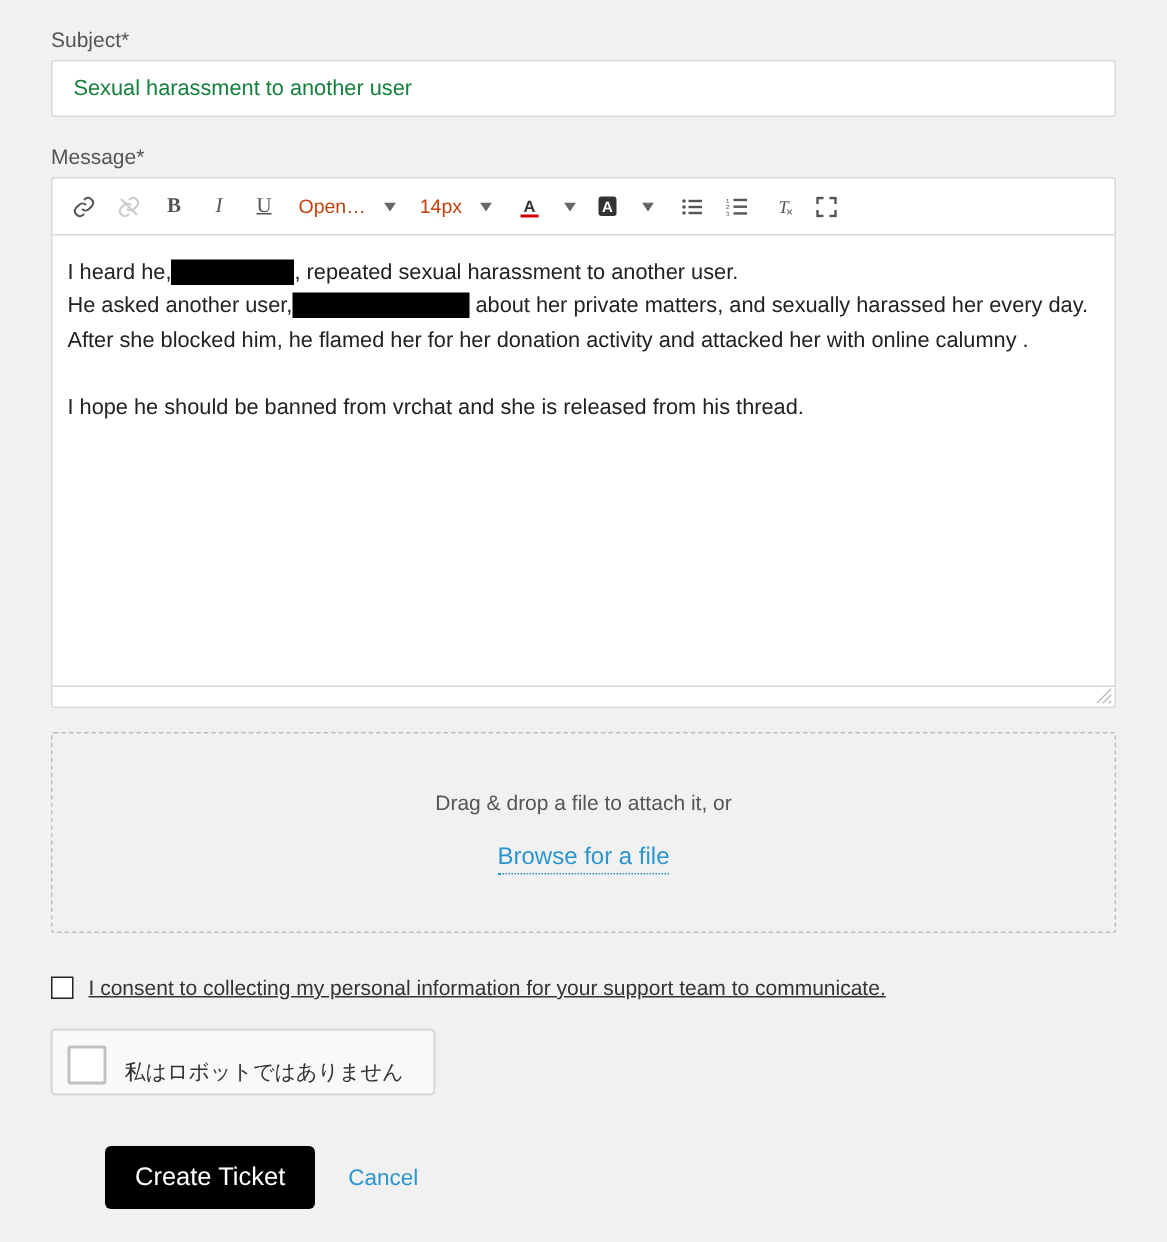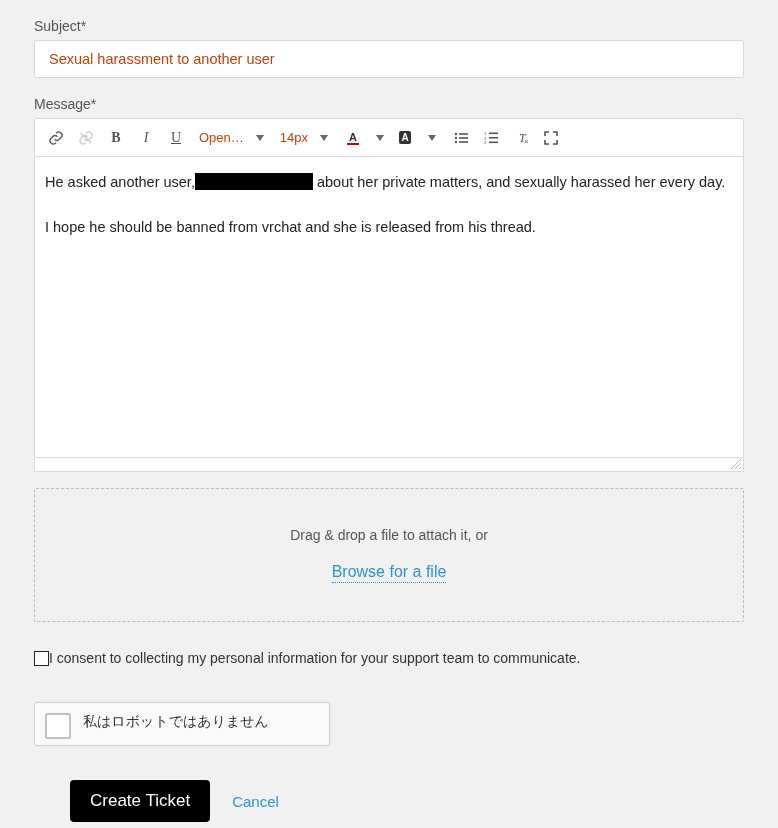--- a/index.html
+++ b/index.html
@@ -18,21 +18,21 @@
     margin-bottom: 6px;
     margin-top: 18px;
   }
   .text-input {
     width: 100%;
     background: #fff;
     border: 1px solid #d8d8d8;
     border-radius: 2px;
     padding: 10px 14px;
     font-size: 14.5px;
-    color: #c2410c;
+    color: #15803d;
   }
   .editor-box {
     background: #fff;
     border: 1px solid #d8d8d8;
     border-radius: 2px 2px 0 0;
   }
   .editor-toolbar {
     height: 38px;
     border-bottom: 1px solid #d8d8d8;
     display: flex;
@@ -108,40 +108,42 @@
     color: #2c95cf;
     font-size: 16px;
     border-bottom: 1px dotted #2c95cf;
     padding-bottom: 1px;
     cursor: pointer;
   }
   .consent-row {
     margin-top: 28px;
     display: flex;
     align-items: center;
+    gap: 10px;
     color: #333;
     font-size: 14px;
+    text-decoration: underline;
   }
   .consent-row .cb {
     width: 15px;
     height: 15px;
     border: 1px solid #222;
     background: #fff;
     display: inline-block;
   }
   .recaptcha {
-    margin-top: 36px;
-    width: 296px;
+    margin-top: 20px;
+    width: 256px;
     background: #f9f9f9;
     border: 1px solid #d3d3d3;
     border-radius: 3px;
     box-shadow: 0 0 2px rgba(0,0,0,0.08);
     padding: 10px 10px 6px 10px;
     display: flex;
-    align-items: flex-start;
+    align-items: flex-end;
     gap: 12px;
   }
   .recaptcha .rc-check {
     width: 26px;
     height: 26px;
     border: 2px solid #c1c1c1;
     border-radius: 2px;
     background: #fff;
   }
   .recaptcha .rc-label {
@@ -282,22 +284,26 @@
 
     <span class="tb-btn">
       <svg width="14" height="14" viewBox="0 0 14 14">
           <path fill="none" stroke="#555" stroke-width="1.6" d="M1 5V1h4M13 5V1H9M1 9v4h4M13 9v4H9"></path>
         </svg>
     </span>
   </div>
 
   <div class="editor-body" contenteditable="true" style="">
     <p>
+      <span>I heard he,</span><span class="redact" style="width:82px;"></span><span>, repeated sexual harassment to another user.</span>
+    </p>
+    <p>
       <span>He asked another user,</span><span class="redact" style="width:118px;"></span><span> about her private matters, and sexually harassed her every day.</span>
     </p>
+    <p>After she blocked him, he flamed her for her donation activity and attacked her with online calumny .</p>
     <p>&nbsp;</p>
     <p>I hope he should be banned from vrchat and she is released from his thread.</p>
   </div>
 </div>
 <div class="resize-strip">
   <svg class="resize-hatch" viewBox="0 0 10 10">
     <line x1="0" y1="10" x2="10" y2="0" stroke="#bbb" stroke-width="1"></line>
     <line x1="4" y1="10" x2="10" y2="4" stroke="#bbb" stroke-width="1"></line>
     <line x1="8" y1="10" x2="10" y2="8" stroke="#bbb" stroke-width="1"></line>
   </svg>

